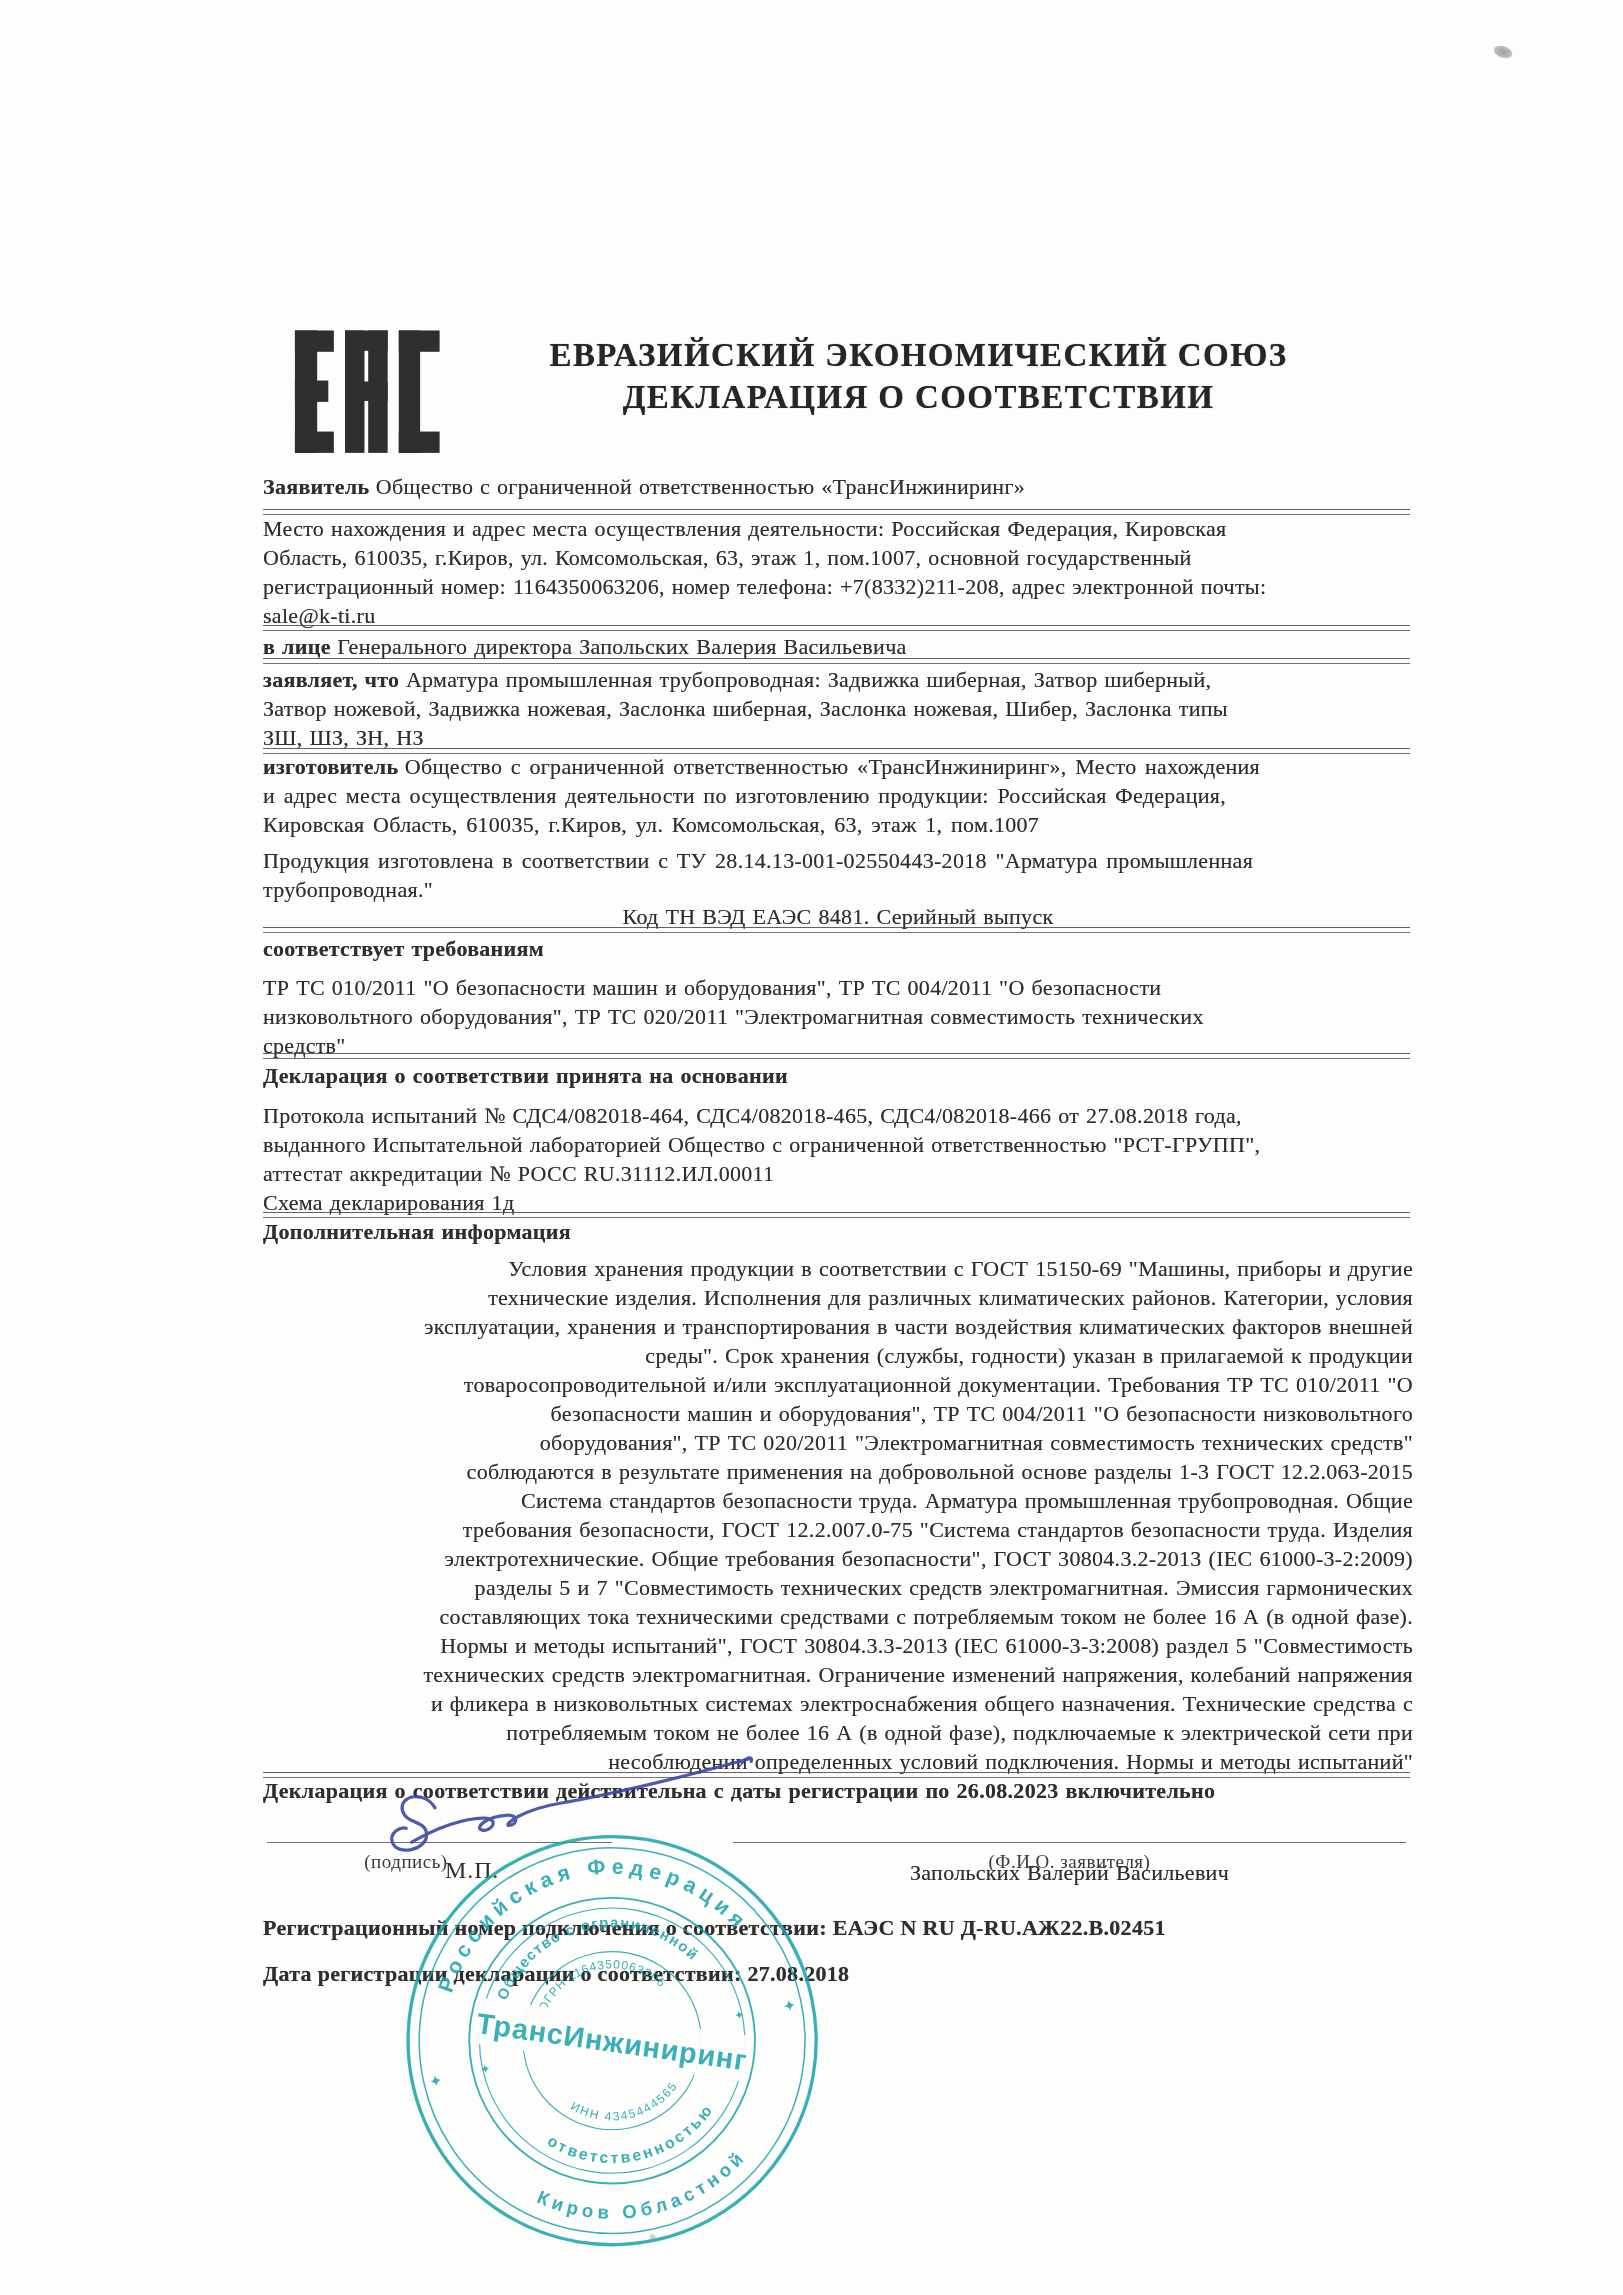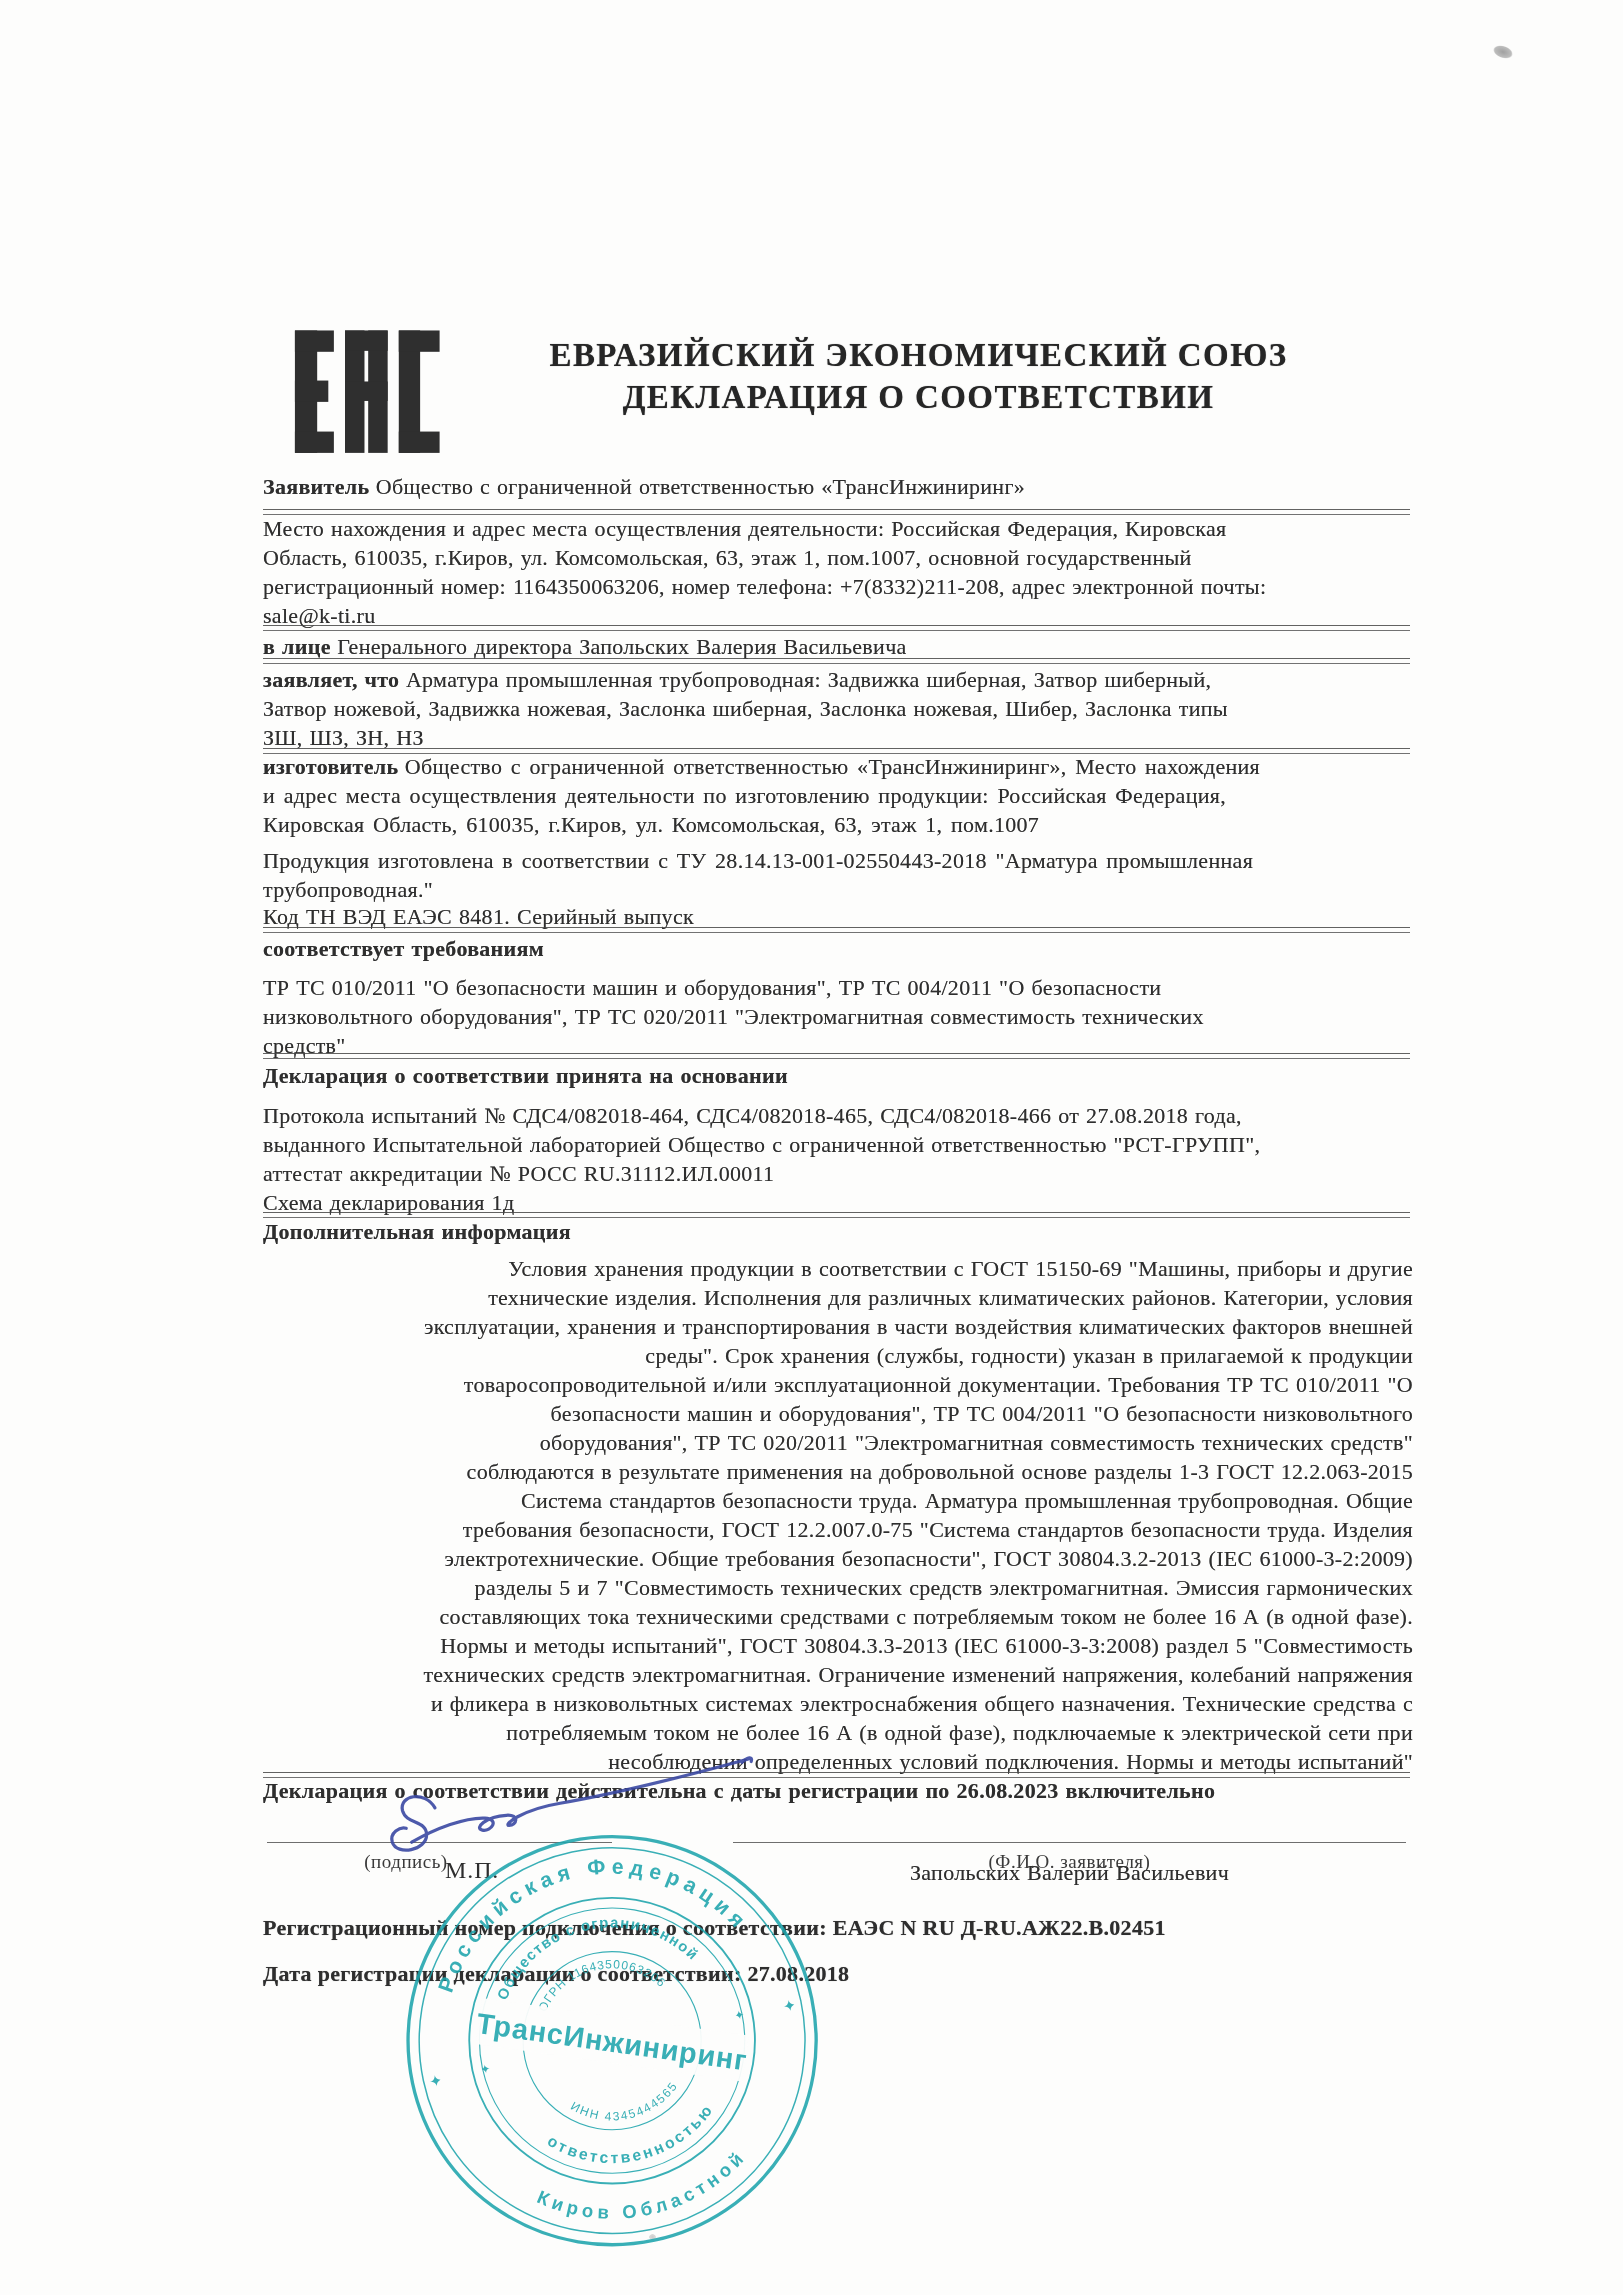--- a/index.html
+++ b/index.html
@@ -50,21 +50,21 @@
 ЗШ, ШЗ, ЗН, НЗ</span></div>
   <div class="rule" style="top:748px;"></div>
 
   <div class="t body" style="left:263px;top:752px;word-spacing:2.8px;"><b class="lead">изготовитель</b><span>Общество с ограниченной ответственностью «ТрансИнжиниринг», Место нахождения
 и адрес места осуществления деятельности по изготовлению продукции: Российская Федерация,
 Кировская Область, 610035, г.Киров, ул. Комсомольская, 63, этаж 1, пом.1007</span></div>
 
   <div class="t body" style="left:263px;top:846px;word-spacing:2.8px;"><span>Продукция изготовлена в соответствии с ТУ 28.14.13-001-02550443-2018 "Арматура промышленная
 трубопроводная."</span></div>
 
-  <div class="t body" style="left:263px;top:902px;"><span>Код ТН ВЭД ЕАЭС 8481. Серийный выпуск</span></div>
+  <div class="t body" style="left:263px;top:902px;text-align:center;"><span>Код ТН ВЭД ЕАЭС 8481. Серийный выпуск</span></div>
   <div class="rule" style="top:927px;"></div>
 
   <div class="t body b" style="left:263px;top:934px;">соответствует требованиям</div>
   <div class="t body" style="left:263px;top:973px;"><span>ТР ТС 010/2011 "О безопасности машин и оборудования", ТР ТС 004/2011 "О безопасности
 низковольтного оборудования", ТР ТС 020/2011 "Электромагнитная совместимость технических
 средств"</span></div>
   <div class="rule" style="top:1053px;"></div>
 
   <div class="t body b" style="left:263px;top:1061px;">Декларация о соответствии принята на основании</div>
   <div class="t body" style="left:263px;top:1101px;"><span>Протокола испытаний № СДС4/082018-464, СДС4/082018-465, СДС4/082018-466 от 27.08.2018 года,

